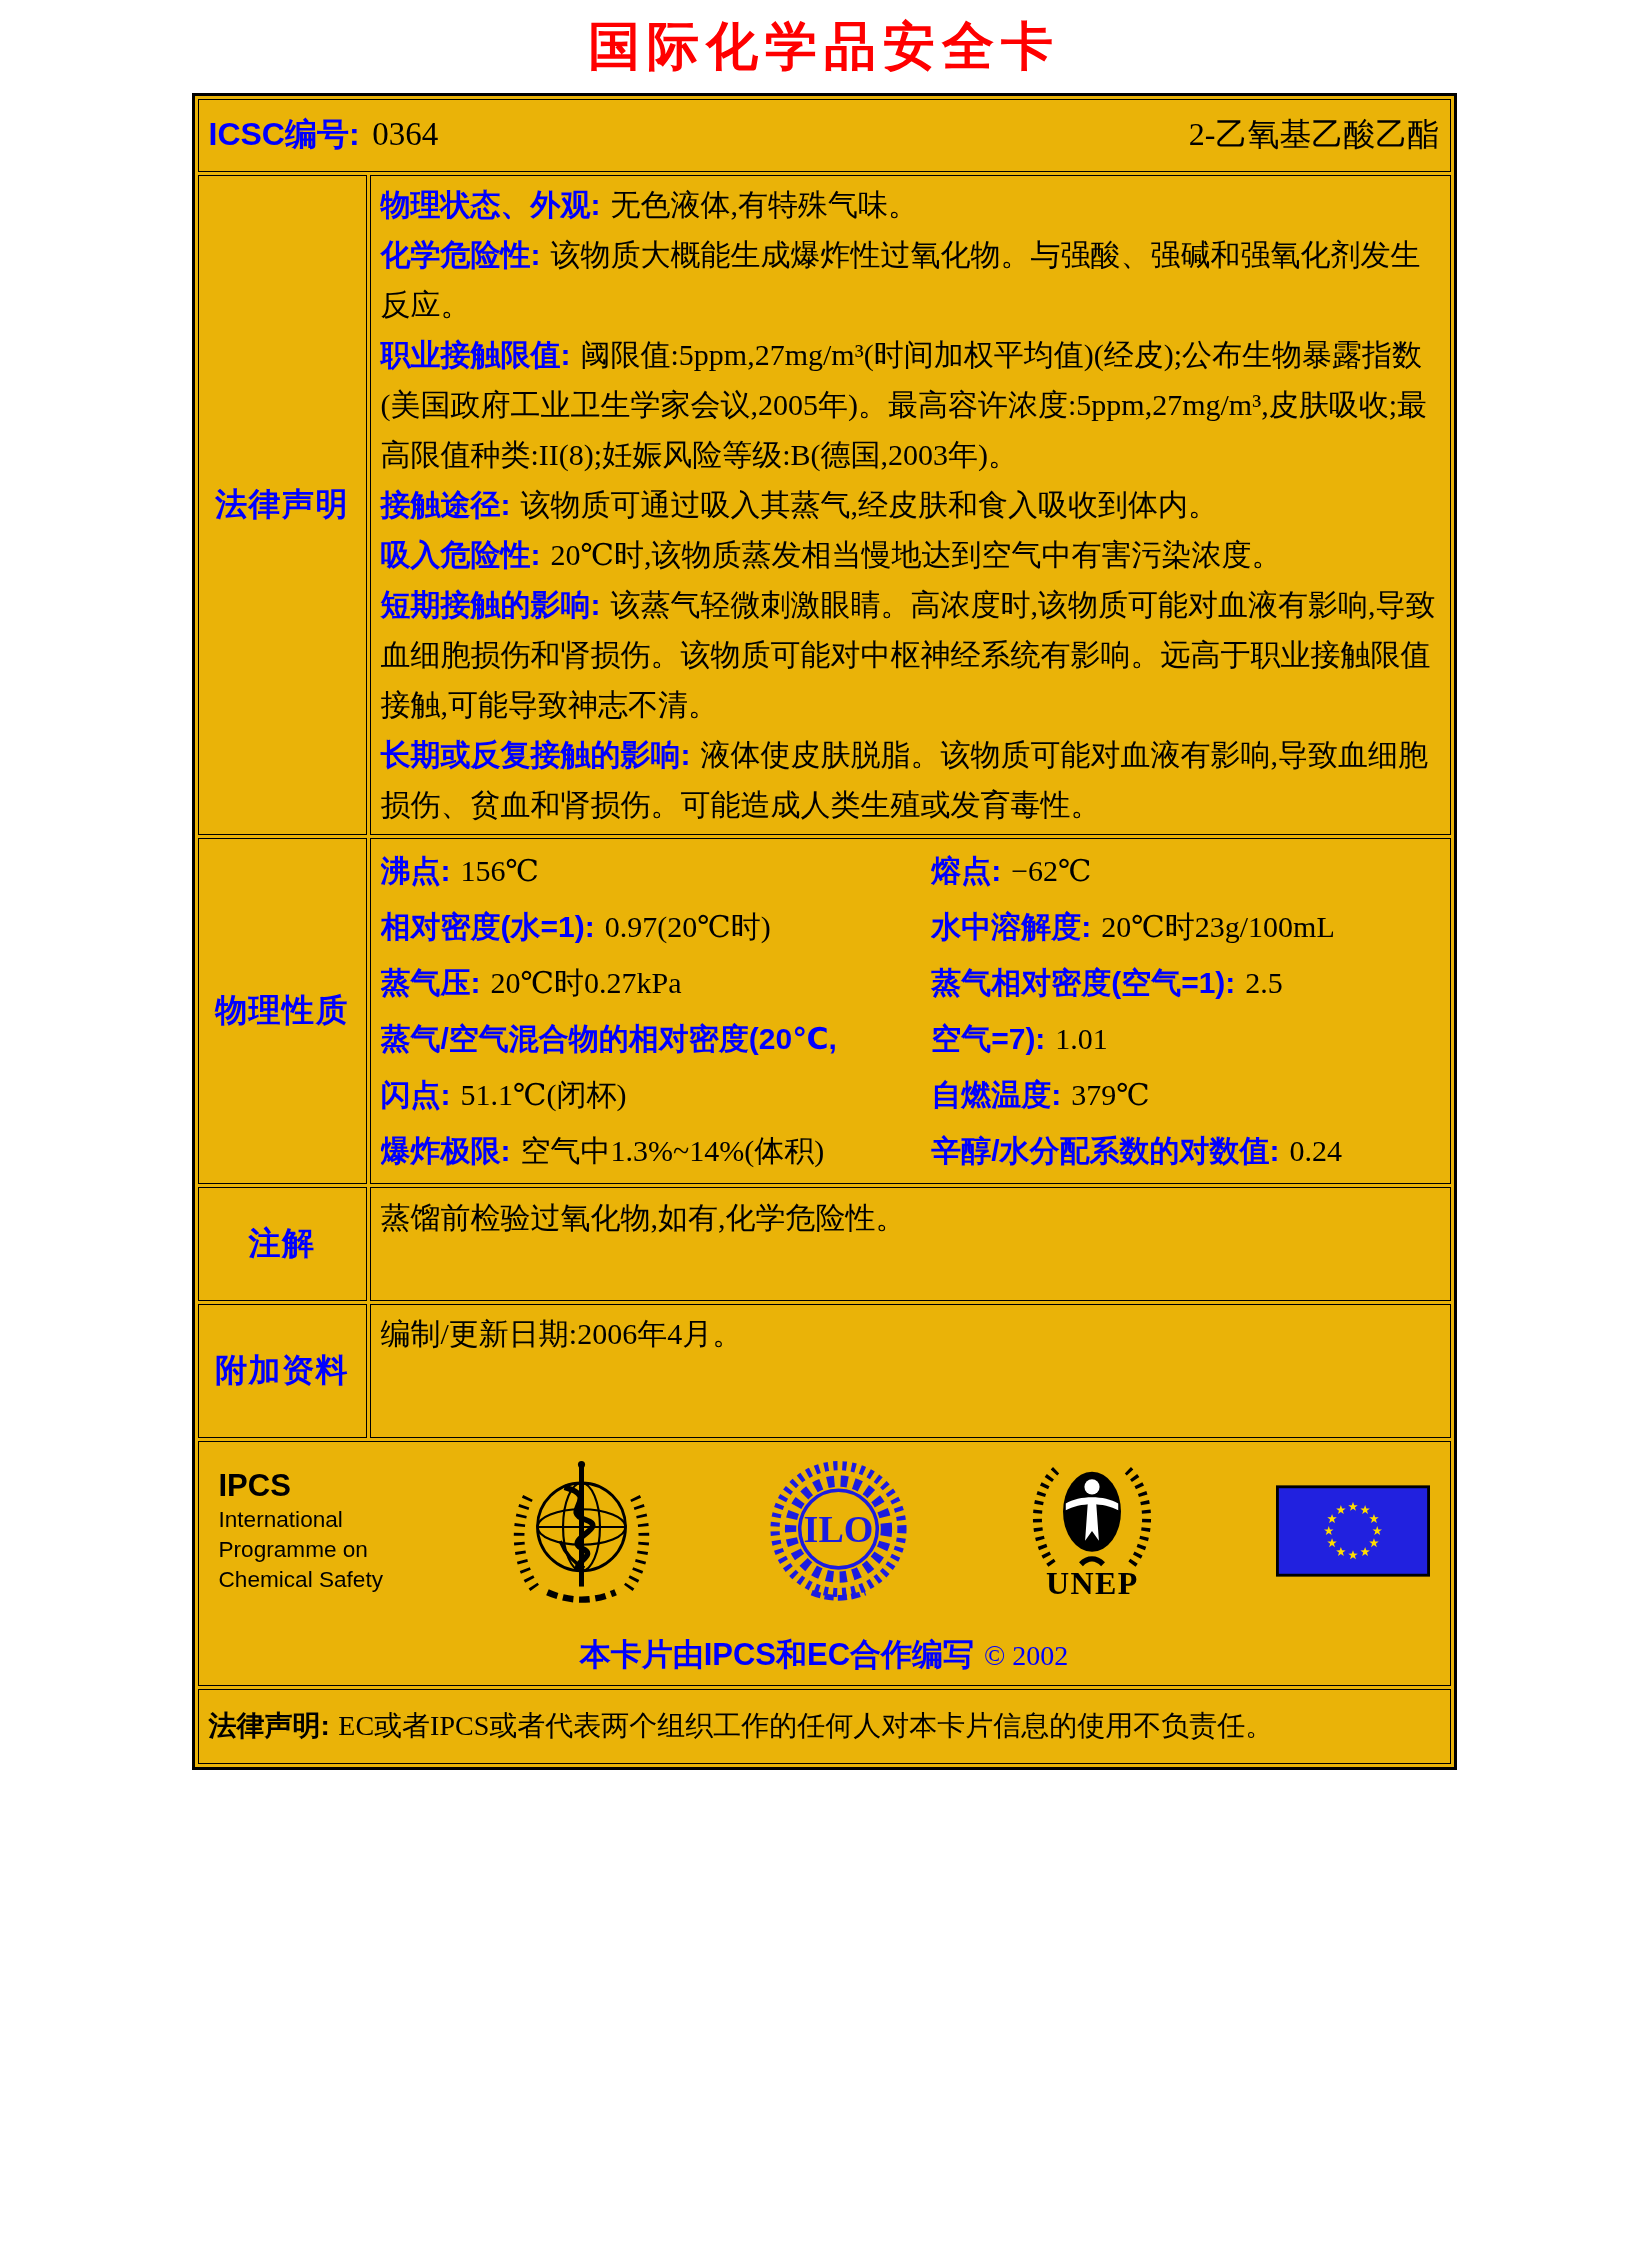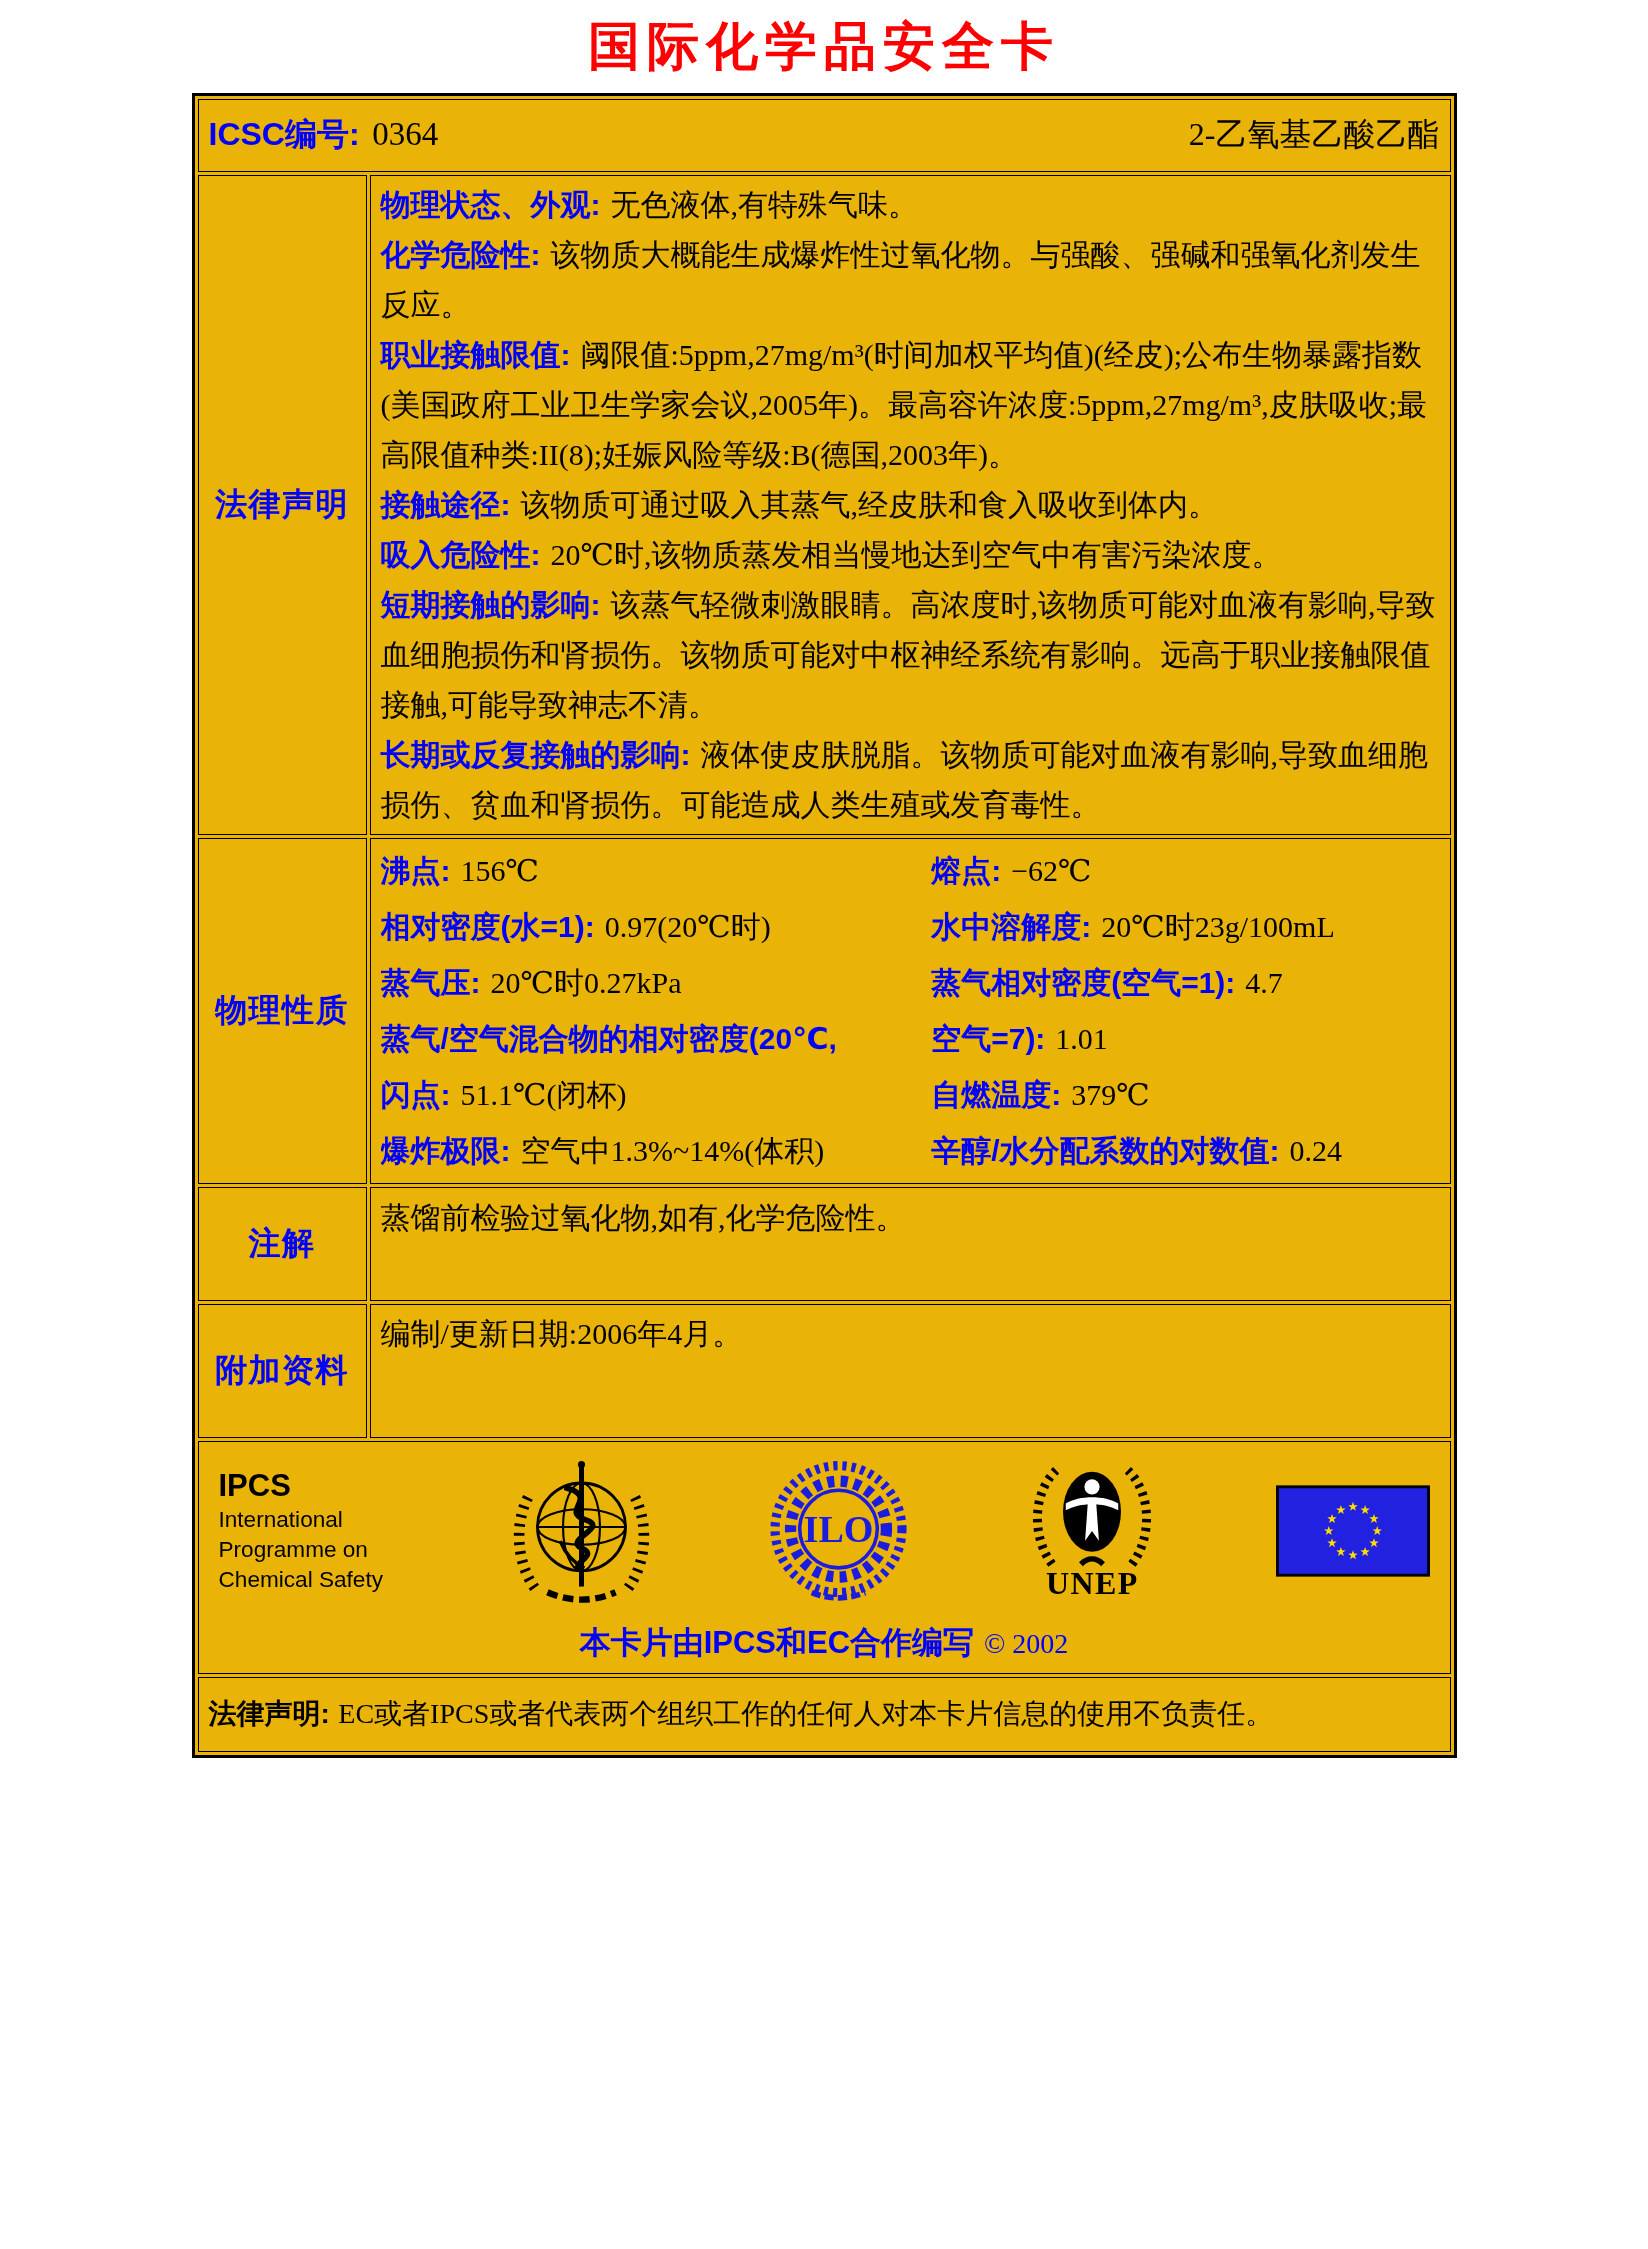--- a/index.html
+++ b/index.html
@@ -49,21 +49,21 @@
   .logos-cell { height:190px; padding:14px 20px 8.5px; }
   .logos-row { display:flex; align-items:center; justify-content:space-between; }
   .ipcs-block { font-family:"Liberation Sans","DejaVu Sans",sans-serif; width:176px; }
   .ipcs-acronym { font-size:31px; font-weight:700; line-height:38px; }
   .ipcs-line { font-size:22.6px; line-height:30px; }
   .unep-block { text-align:center; }
   .unep-caption {
     font-family:"Liberation Serif","DejaVu Serif",serif;
     font-weight:700; font-size:32px; letter-spacing:1.4px; margin-top:-5.6px;
   }
-  .credit-row { text-align:center; margin-top:17px; }
+  .credit-row { text-align:center; margin-top:29px; }
   .credit {
     color:#0000ff; font-weight:700; font-size:31px;
     font-family:"Liberation Sans","DejaVu Sans",sans-serif;
   }
   .credit-year { color:#0000ff; font-weight:400; font-size:28px; margin-left:10px;
     font-family:"Liberation Serif","DejaVu Serif",serif; }
   .legal-cell { height:65px; vertical-align:middle; font-size:28px; }
   .legal-label {
     font-weight:700; font-family:"Liberation Sans","DejaVu Sans",sans-serif;
     margin-right:8.5px;
@@ -110,21 +110,21 @@
 
     <tr>
       <td class="label-cell">物理性质</td>
       <td class="content">
         <div class="pp-grid">
           <div class="pp-item"><span class="lbl">沸点:</span><span class="val">156℃</span></div>
           <div class="pp-item"><span class="lbl">熔点:</span><span class="val">−62℃</span></div>
           <div class="pp-item"><span class="lbl">相对密度(水=1):</span><span class="val">0.97(20℃时)</span></div>
           <div class="pp-item"><span class="lbl">水中溶解度:</span><span class="val">20℃时23g/100mL</span></div>
           <div class="pp-item"><span class="lbl">蒸气压:</span><span class="val">20℃时0.27kPa</span></div>
-          <div class="pp-item"><span class="lbl">蒸气相对密度(空气=1):</span><span class="val">4.7</span></div>
+          <div class="pp-item"><span class="lbl">蒸气相对密度(空气=1):</span><span class="val">2.5</span></div>
           <div class="pp-item"><span class="lbl">蒸气/空气混合物的相对密度(20℃,</span><span class="val"></span></div>
           <div class="pp-item"><span class="lbl">空气=7):</span><span class="val">1.01</span></div>
           <div class="pp-item"><span class="lbl">闪点:</span><span class="val">51.1℃(闭杯)</span></div>
           <div class="pp-item"><span class="lbl">自燃温度:</span><span class="val">379℃</span></div>
           <div class="pp-item"><span class="lbl">爆炸极限:</span><span class="val">空气中1.3%~14%(体积)</span></div>
           <div class="pp-item"><span class="lbl">辛醇/水分配系数的对数值:</span><span class="val">0.24</span></div>
         </div>
       </td>
     </tr>
 

